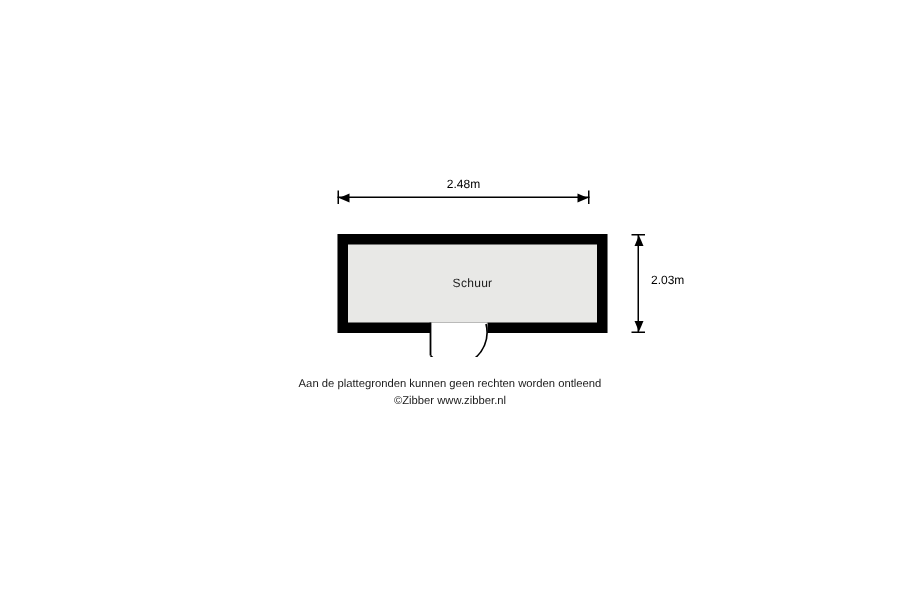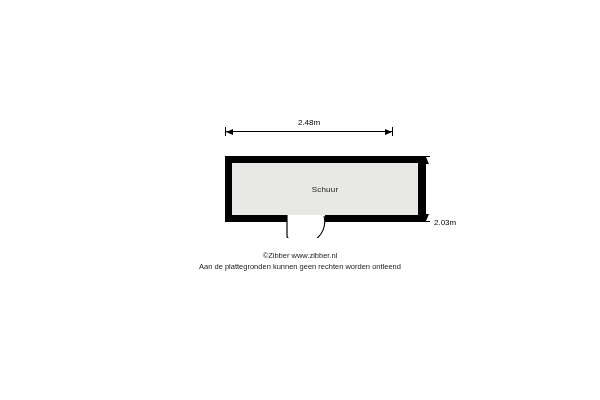--- a/index.html
+++ b/index.html
@@ -17,21 +17,21 @@
     position: relative;
     width: 600px;
     height: 400px;
   }
 
   
   .room {
     position: absolute;
     left: 225px;
     top: 156px;
-    width: 200px;
+    width: 180px;
     height: 66px;
     background: #e8e8e6;
     border: 7px solid #000000;
     box-sizing: border-box;
   }
   .room-label {
     position: absolute;
     left: 0;
     right: 0;
     top: 50%;
@@ -153,21 +153,20 @@
     bottom: 1px;
     border-top: 7px solid #000000;
   }
   .dim-right-label {
     position: absolute;
     left: 434px;
     top: 182px;
     font-size: 8px;
     color: #000000;
     white-space: nowrap;
-    margin-top: 36px;
   }
 
   
   .footer {
     position: absolute;
     left: 0;
     right: 0;
     top: 250px;
     text-align: center;
   }
@@ -205,17 +204,17 @@
   <div class="dim-right">
     <div class="line"></div>
     <div class="cap top"></div>
     <div class="cap bottom"></div>
     <div class="arrow-t"></div>
     <div class="arrow-b"></div>
   </div>
   <div class="dim-right-label">2.03m</div>
 
   <div class="footer">
+    <div class="footer-line">Aan de plattegronden kunnen geen rechten worden ontleend</div>
     <div class="footer-line">©Zibber www.zibber.nl</div>
-    <div class="footer-line">Aan de plattegronden kunnen geen rechten worden ontleend</div>
   </div>
 
 </div>
 
 </body></html>

